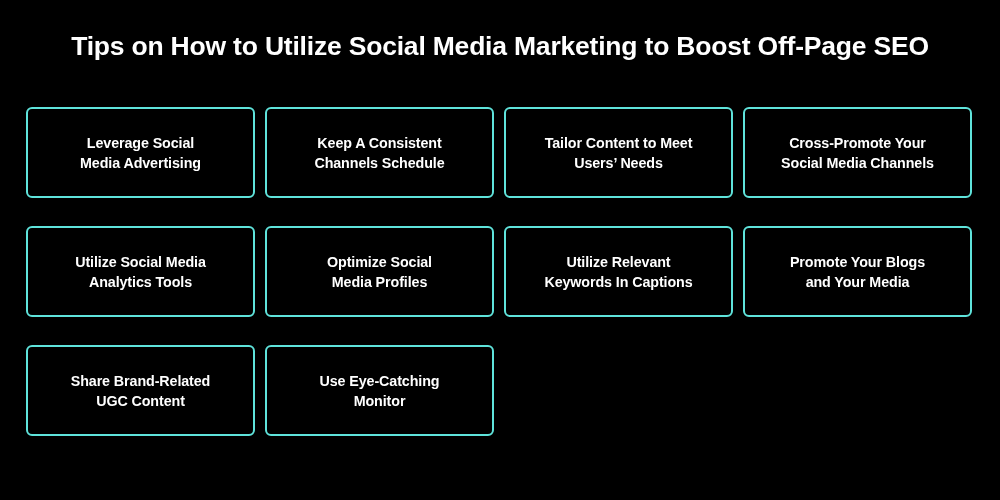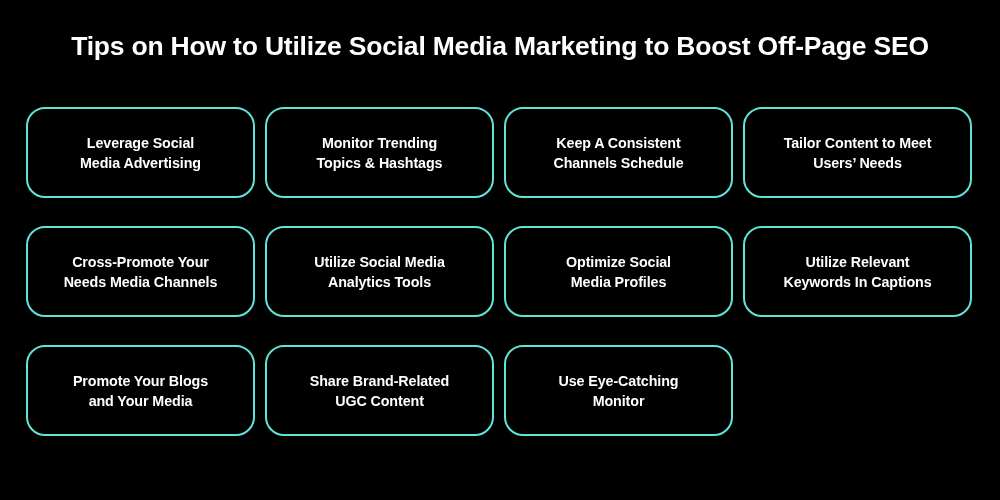--- a/index.html
+++ b/index.html
@@ -43,21 +43,21 @@
     display: grid;
     grid-template-columns: repeat(4, 1fr);
     grid-template-rows: repeat(3, 91px);
     column-gap: 10px;
     row-gap: 28px;
   }
   .tip-card {
     position: relative;
     box-sizing: border-box;
     border: 2px solid #5FE3DB;
-    border-radius: 19px;
+    border-radius: 6px;
     background: #000000;
     display: flex;
     align-items: center;
     justify-content: center;
     padding: 0 10px;
   }
   .tip-card-label {
     color: #ffffff;
     font-size: 14.3px;
     font-weight: bold;
@@ -75,38 +75,34 @@
 
   <div id="page-title">Tips on How to Utilize Social Media Marketing to Boost Off-Page SEO</div>
 
   <div id="card-grid">
 
     <div class="tip-card">
       <span class="tip-card-label">Leverage Social
 Media Advertising</span>
     </div>
 
-    <div class="tip-card">
-      <span class="tip-card-label">Monitor Trending
-Topics &amp; Hashtags</span>
-    </div>
 
     <div class="tip-card">
       <span class="tip-card-label">Keep A Consistent
 Channels Schedule</span>
     </div>
 
     <div class="tip-card">
       <span class="tip-card-label">Tailor Content to Meet
 Users’ Needs</span>
     </div>
 
     <div class="tip-card">
       <span class="tip-card-label">Cross-Promote Your
-Needs Media Channels</span>
+Social Media Channels</span>
     </div>
 
     <div class="tip-card">
       <span class="tip-card-label">Utilize Social Media
 Analytics Tools</span>
     </div>
 
     <div class="tip-card">
       <span class="tip-card-label">Optimize Social
 Media Profiles</span>

